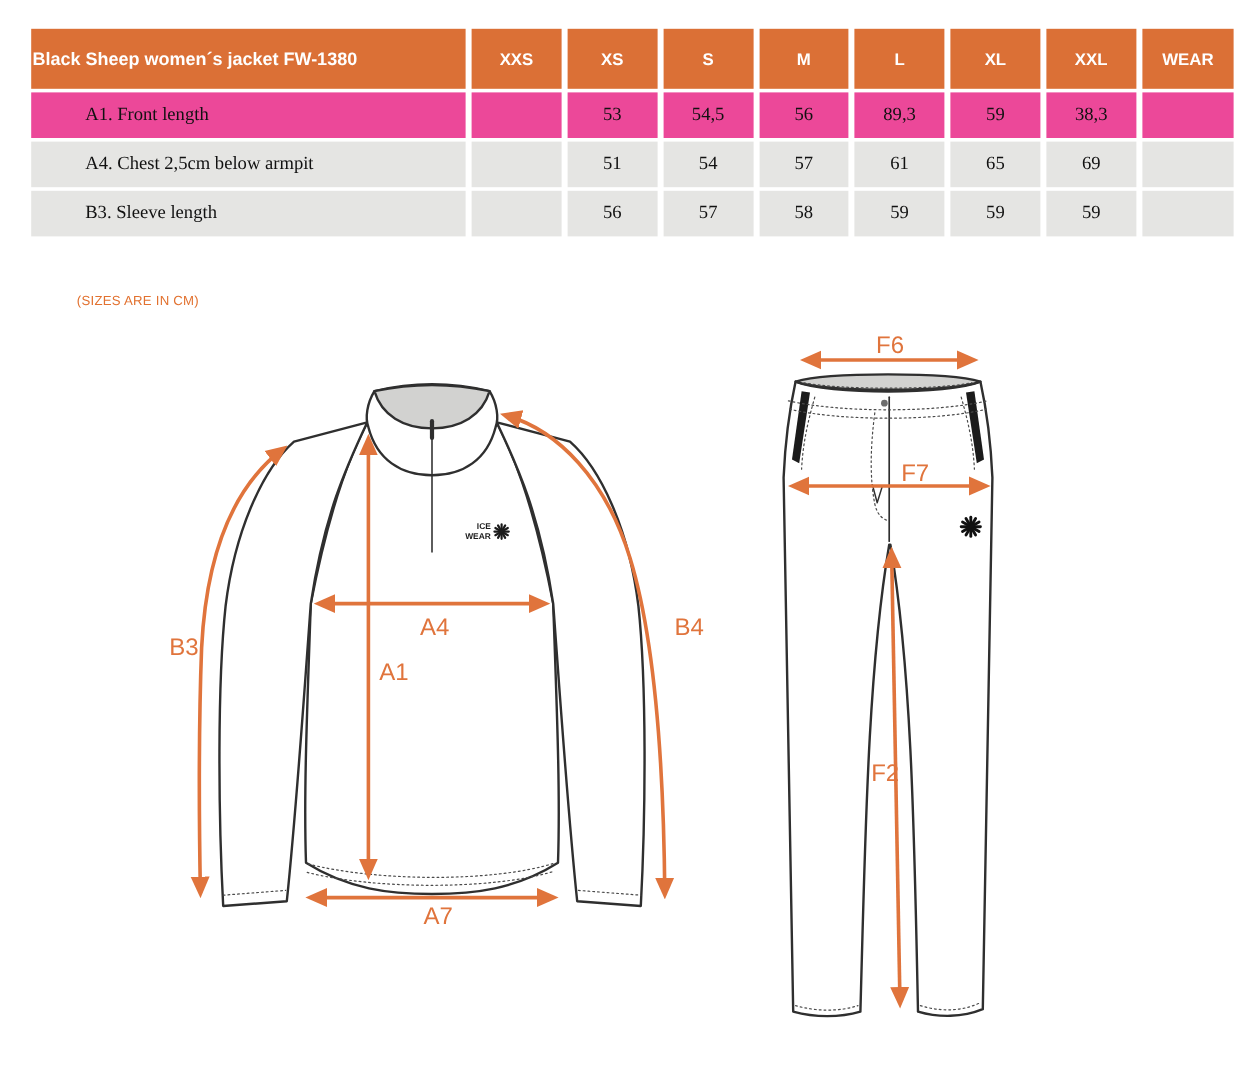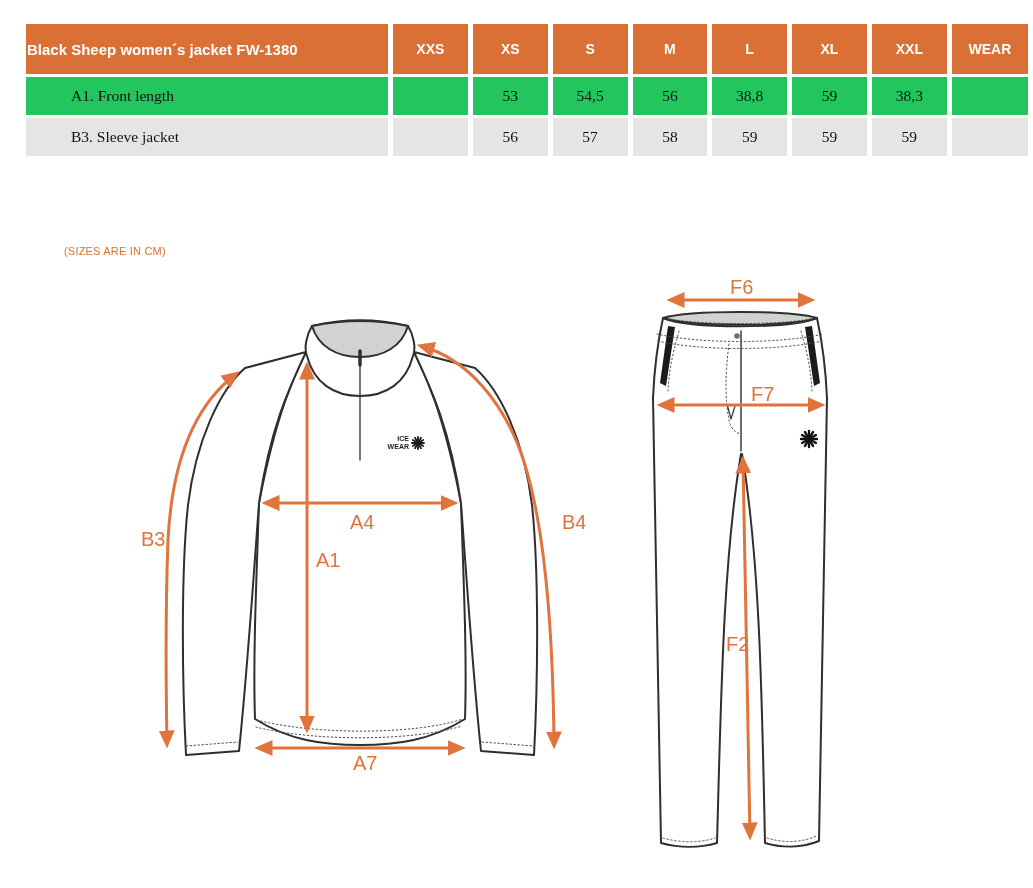--- a/index.html
+++ b/index.html
@@ -23,21 +23,21 @@
     text-align:center;vertical-align:middle;
   }
   tr.data-row th.label-td{
     width:333px;height:36px;font-family:"Liberation Serif",serif;font-weight:normal;
     font-size:15.5px;color:#111111;text-align:left;padding-left:45px;vertical-align:middle;
   }
   tr.data-row td{
     width:76px;height:36px;font-family:"Liberation Serif",serif;font-size:15.5px;
     color:#111111;text-align:center;vertical-align:middle;margin-left:11px;
   }
-  tr.data-row.dark th.label-td,tr.data-row.dark td{background:#22c55e;}
+  tr.data-row.dark th.label-td,tr.data-row.dark td{background:#ec4899;}
   tr.data-row.light th.label-td,tr.data-row.light td{background:#e5e5e3;}
   .sizes-note{
     position:absolute;left:64px;top:245px;color:#e2712f;
     font-size:11px;font-weight:500;letter-spacing:.2px;
   }
   .diagram-svg{position:absolute;left:0;top:0;}
   .meas-label{
     font-family:"Liberation Sans",sans-serif;font-size:20px;font-weight:500;fill:#e0743c;
   }
   .logo-text{
@@ -62,27 +62,38 @@
           <th class="size-th">WEAR</th>
         </tr>
     </thead>
     <tbody id="size-table-body">
         <tr class="data-row dark">
           <th class="label-td">A1. Front length</th>
           <td></td>
           <td>53</td>
           <td>54,5</td>
           <td>56</td>
-          <td>38,8</td>
+          <td>89,3</td>
           <td>59</td>
           <td>38,3</td>
           <td></td>
         </tr>
         <tr class="data-row light">
-          <th class="label-td">B3. Sleeve jacket</th>
+          <th class="label-td">A4. Chest 2,5cm below armpit</th>
+          <td></td>
+          <td>51</td>
+          <td>54</td>
+          <td>57</td>
+          <td>61</td>
+          <td>65</td>
+          <td>69</td>
+          <td></td>
+        </tr>
+        <tr class="data-row light">
+          <th class="label-td">B3. Sleeve length</th>
           <td></td>
           <td>56</td>
           <td>57</td>
           <td>58</td>
           <td>59</td>
           <td>59</td>
           <td>59</td>
           <td></td>
         </tr>
       </tbody>

